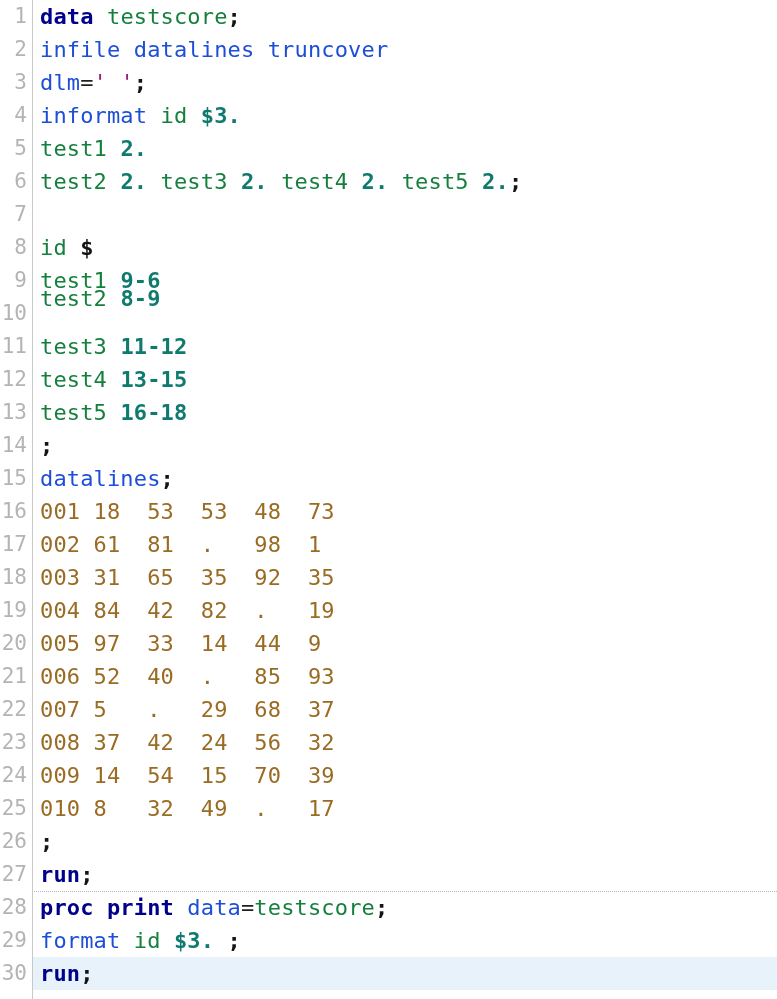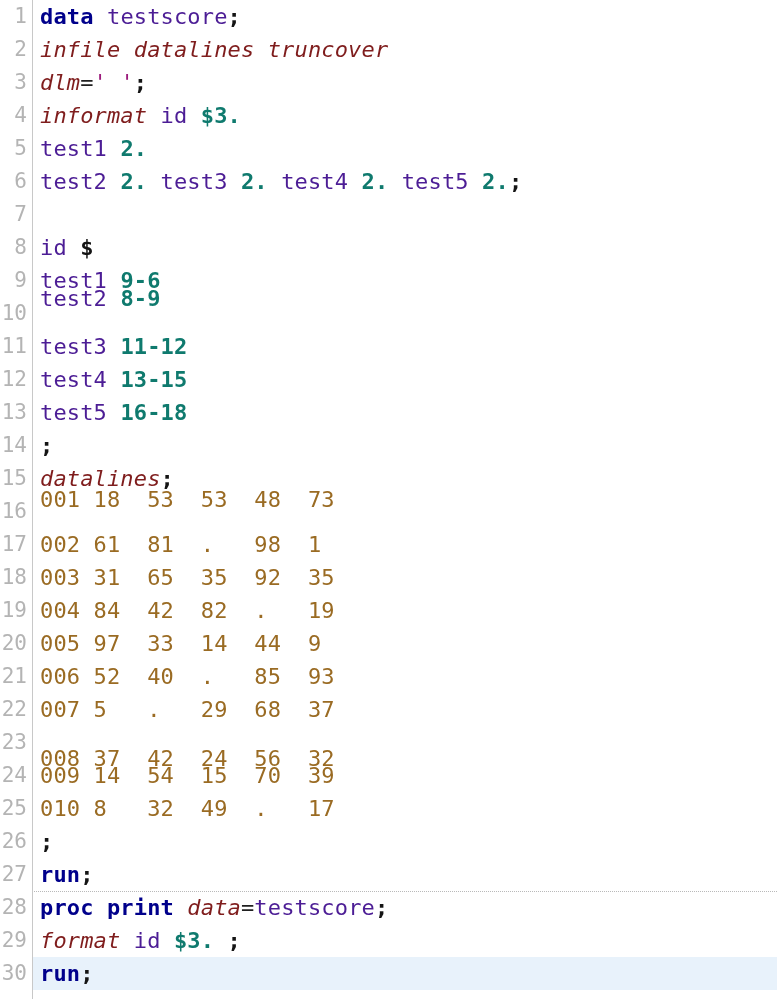--- a/index.html
+++ b/index.html
@@ -82,22 +82,22 @@
     line-height: 33px;
     font-family: "DejaVu Sans Mono", "Liberation Mono", monospace;
     font-size: 22px;
     letter-spacing: 0.15px;
     white-space: pre;
     color: #6e6e6e;
   }
 
   
   .t-stmt   { color: #00008b; font-weight: bold; }   
-  .t-kw     { color: #7f1d1d; font-style: italic; }                      
-  .t-ident  { color: #4c1d95; }                      
+  .t-kw     { color: #1d4ed8; }                      
+  .t-ident  { color: #15803d; }                      
   .t-fmt    { color: #0f7a6e; font-weight: bold; }   
   .t-str    { color: #9b1b7c; }                      
   .t-punct  { color: #141414; font-weight: bold; }   
   .t-op     { color: #202020; }
   .t-data   { color: #9a6b23; }                      
 </style>
 </head>
 <body>
 
 <div id="editor">
@@ -138,42 +138,42 @@
       </div>
       <div class="row" style="top: 396px;">
         <div class="code-text"><span class="t-ident">test5 </span><span class="t-fmt">16-18</span></div>
       </div>
       <div class="row" style="top: 429px;">
         <div class="code-text"><span class="t-punct">;</span></div>
       </div>
       <div class="row" style="top: 462px;">
         <div class="code-text"><span class="t-kw">datalines</span><span class="t-punct">;</span></div>
       </div>
-      <div class="row" style="top: 483px;">
+      <div class="row" style="top: 495px;">
         <div class="code-text"><span class="t-data">001 18  53  53  48  73</span></div>
       </div>
       <div class="row" style="top: 528px;">
         <div class="code-text"><span class="t-data">002 61  81  .   98  1</span></div>
       </div>
       <div class="row" style="top: 561px;">
         <div class="code-text"><span class="t-data">003 31  65  35  92  35</span></div>
       </div>
       <div class="row" style="top: 594px;">
         <div class="code-text"><span class="t-data">004 84  42  82  .   19</span></div>
       </div>
       <div class="row" style="top: 627px;">
         <div class="code-text"><span class="t-data">005 97  33  14  44  9</span></div>
       </div>
       <div class="row" style="top: 660px;">
         <div class="code-text"><span class="t-data">006 52  40  .   85  93</span></div>
       </div>
       <div class="row" style="top: 693px;">
         <div class="code-text"><span class="t-data">007 5   .   29  68  37</span></div>
       </div>
-      <div class="row" style="top: 726px; margin-top: 16px;">
+      <div class="row" style="top: 726px;">
         <div class="code-text"><span class="t-data">008 37  42  24  56  32</span></div>
       </div>
       <div class="row" style="top: 759px;">
         <div class="code-text"><span class="t-data">009 14  54  15  70  39</span></div>
       </div>
       <div class="row" style="top: 792px;">
         <div class="code-text"><span class="t-data">010 8   32  49  .   17</span></div>
       </div>
       <div class="row" style="top: 825px;">
         <div class="code-text"><span class="t-punct">;</span></div>

